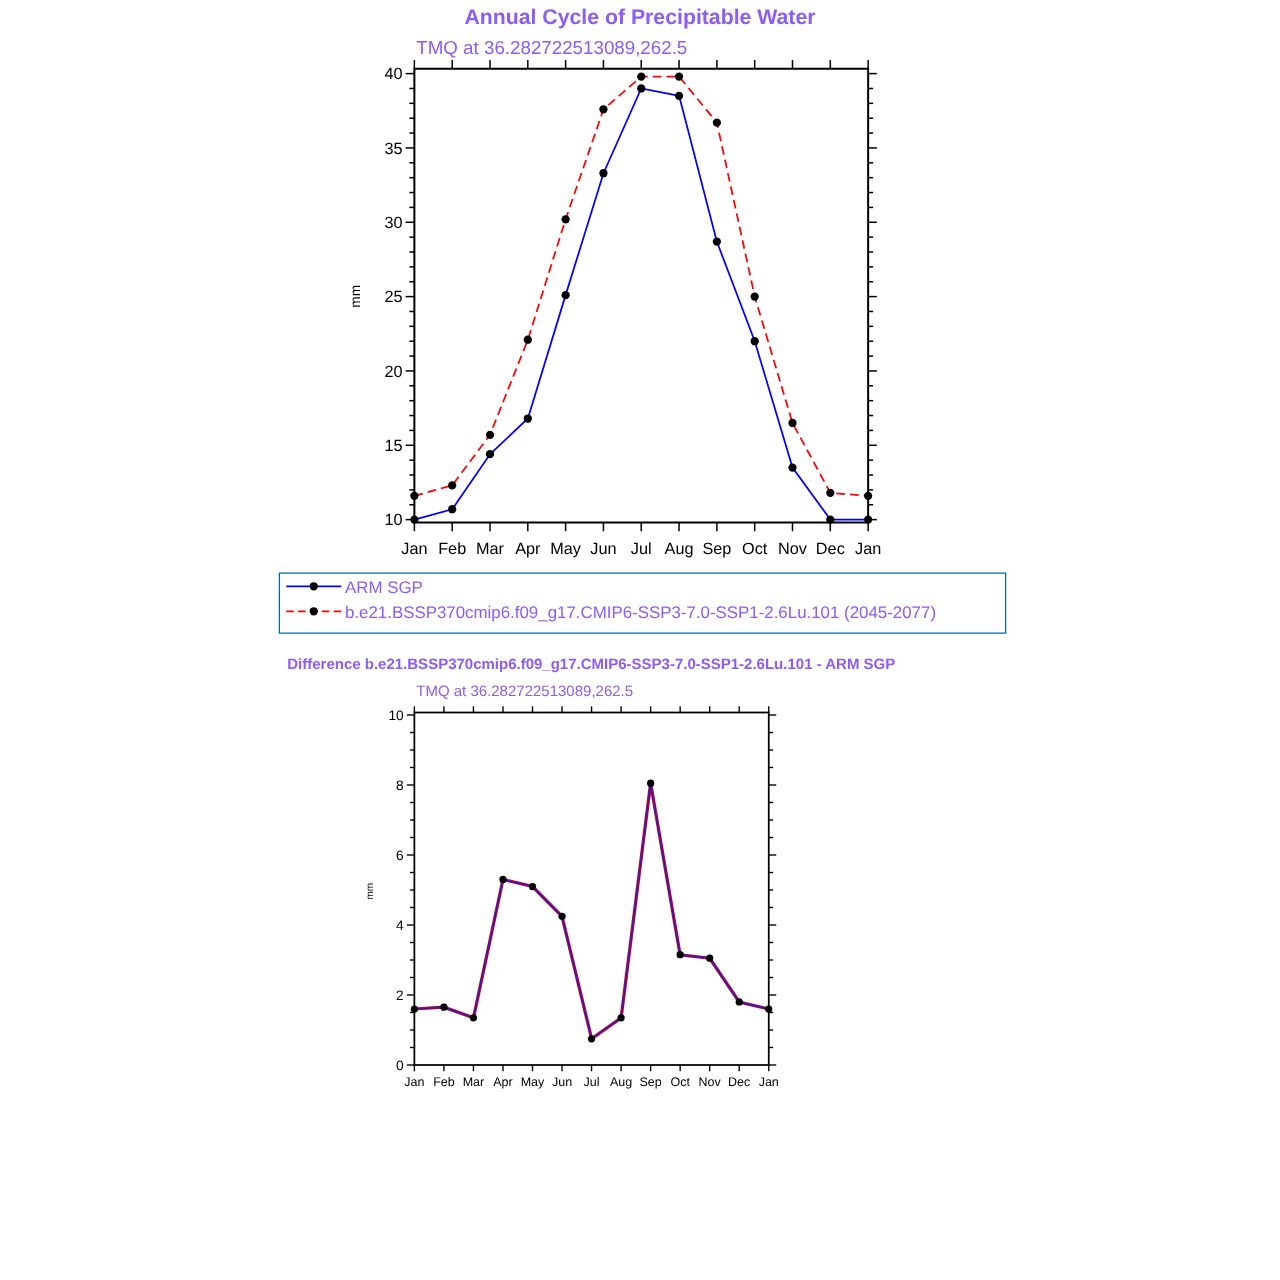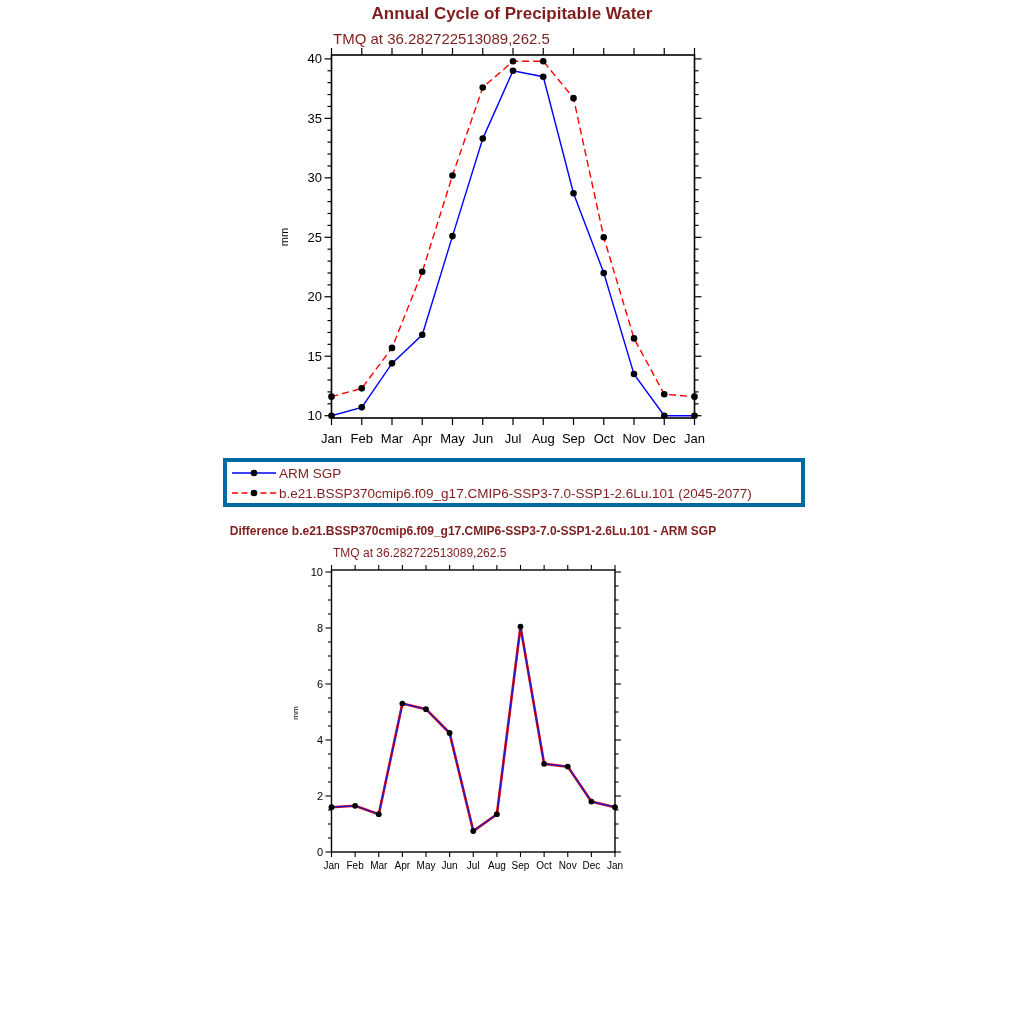--- a/index.html
+++ b/index.html
@@ -1,24 +1,24 @@
 <!DOCTYPE html>
 <html><head>
 <meta charset="utf-8">
 <style>
   html,body{margin:0;padding:0;background:#fff;}
   .page{position:relative;width:1024px;height:1024px;background:#ffffff;
-        font-family:"Liberation Sans",sans-serif;color:#7f1d1d;overflow:hidden;}
+        font-family:"Liberation Sans",sans-serif;color:#8b5cf6;overflow:hidden;}
   .top-title{position:absolute;left:0;top:4px;width:1024px;text-align:center;
              font-size:17px;font-weight:bold;white-space:nowrap;}
   .top-subtitle{position:absolute;left:333px;top:30px;font-size:15px;white-space:nowrap;}
   .chart-svg{position:absolute;left:0;top:0;width:1024px;height:1024px;}
   .legend-box{position:absolute;left:223px;top:458px;width:582px;height:49px;
-              border:4px solid #0369a1;box-sizing:border-box;display:flex;
-              flex-direction:column;justify-content:flex-end;background:#fff;}
+              border:1px solid #0369a1;box-sizing:border-box;display:flex;
+              flex-direction:column;justify-content:flex-start;background:#fff;}
   .legend-row{display:flex;align-items:center;height:20px;}
   .legend-sample{width:46px;height:12px;margin-left:4px;flex:0 0 auto;}
   .legend-label{font-size:13.5px;margin-left:2px;white-space:nowrap;}
   .bottom-title{position:absolute;left:473px;top:524px;transform:translateX(-50%);
                 font-size:12px;font-weight:bold;white-space:nowrap;}
   .bottom-subtitle{position:absolute;left:333px;top:546px;font-size:12px;white-space:nowrap;}
   svg text{font-family:"Liberation Sans",sans-serif;fill:#000;}
 </style>
 </head>
 <body>

